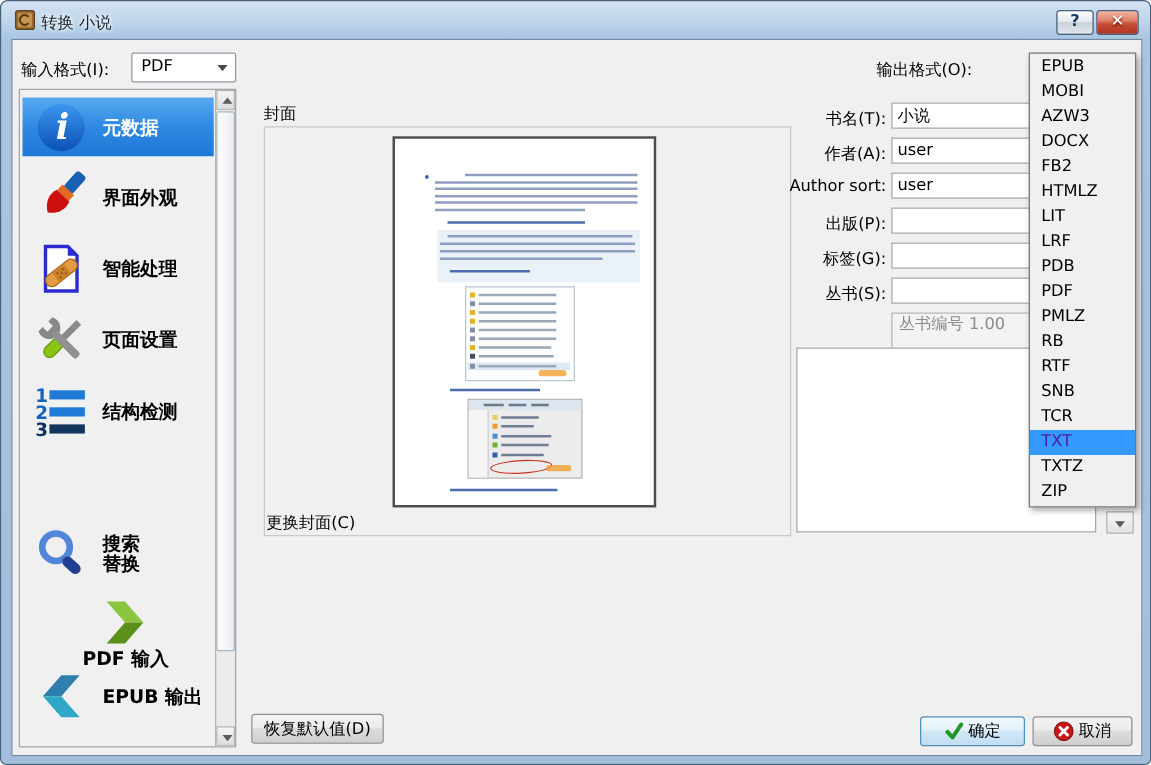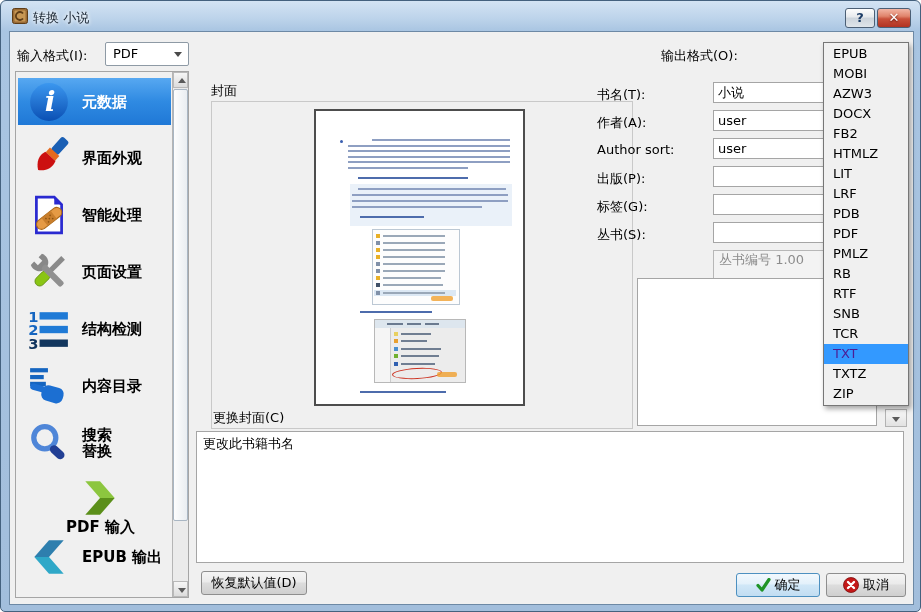--- a/index.html
+++ b/index.html
@@ -54,21 +54,21 @@
   
   .groupbox{position:absolute;left:210px;top:100px;width:422px;height:328px;border:1px solid #c9c9c9;box-sizing:border-box;}
   .group-label{position:absolute;left:210px;top:81px;}
   .cover-page{position:absolute;left:313px;top:108px;width:211px;height:297px;background:#fff;
               border:2px solid #4d4d4d;box-sizing:border-box;}
   .cv{position:absolute;background:#8e9fc2;height:2px;}
   .cv-blue{background:#4d6cac;}
   .change-cover{position:absolute;left:212px;top:408px;}
 
   
-  .frow-label{position:absolute;left:596px;width:112px;text-align:left;}
+  .frow-label{position:absolute;left:596px;width:112px;text-align:right;}
   .field{position:absolute;left:712px;width:168px;height:21px;border:1px solid #a5a5a5;box-sizing:border-box;
          font-family:"DejaVu Sans","Liberation Sans",sans-serif;font-size:13px;padding:0 4px;background:#fff;}
   .series-num{position:absolute;left:712px;top:249px;width:168px;height:32px;background:#f3f3f3;
               border:1px solid #b7b7b7;box-sizing:border-box;color:#8c8c8c;line-height:17px;padding-left:5px;}
   .comments-box{position:absolute;left:636px;top:277px;width:240px;height:148px;background:#fff;
                 border:1px solid #a5a5a5;box-sizing:border-box;}
   .scrolldown-btn{position:absolute;left:884px;top:408px;width:22px;height:18px;background:linear-gradient(180deg,#f8f8f8,#e2e2e2);
                   border:1px solid #b3b3b3;box-sizing:border-box;}
   .scrolldown-btn .tri{position:absolute;left:6px;top:7px;width:0;height:0;border-left:4px solid transparent;
                        border-right:4px solid transparent;border-top:5px solid #5a5a5a;}
@@ -99,21 +99,21 @@
     <div class="cap-btn cap-close">✕</div>
   </div>
 
   <div class="client"></div>
 
   <span class="lbl" style="left:16px;top:46px;">输入格式(I):</span>
   <div class="combo">
     <span>PDF</span>
     <span class="arr"></span>
   </div>
-  <span class="lbl" style="left:660px;top:46px;width:157px;text-align:left;">输出格式(O):</span>
+  <span class="lbl" style="left:660px;top:46px;width:157px;text-align:center;">输出格式(O):</span>
 
   <div class="sidebar">
     <div class="side-item selected" style="top:6px;">
       <svg class="sicon" viewBox="0 0 40 40">
         <defs>
             <linearGradient id="gi" x1="0" y1="0" x2="0" y2="1">
           <stop offset="0" stop-color="#3b97ef"></stop>
               <stop offset="1" stop-color="#0b50b4"></stop>
             </linearGradient>
           </defs>
@@ -164,32 +164,20 @@
     <div class="side-item" style="top:234px;">
       <svg class="sicon" viewBox="0 0 40 40">
         <text x="5" y="13" font-size="14" font-weight="bold" fill="#1565c0" text-anchor="middle">1</text>
         <rect x="11" y="4" width="27" height="7" fill="#1f7ad6"></rect>
         <text x="5" y="26" font-size="14" font-weight="bold" fill="#1565c0" text-anchor="middle">2</text>
         <rect x="11" y="17" width="27" height="7" fill="#1f7ad6"></rect>
         <text x="5" y="39" font-size="14" font-weight="bold" fill="#10335e" text-anchor="middle">3</text>
         <rect x="11" y="30" width="27" height="7" fill="#12365e"></rect>
       </svg>
       <span class="slabel">结构检测</span>
-    </div>
-    <div class="side-item" style="top:291px;">
-      <svg class="sicon" viewBox="0 0 40 40">
-        <rect x="2" y="3" width="17" height="4" fill="#1565c0"></rect>
-        <rect x="2" y="9.5" width="13" height="4" fill="#1565c0"></rect>
-        <rect x="2" y="16" width="15" height="4" fill="#1565c0"></rect>
-        <g fill="#1c6fd2" transform="rotate(16 22 27)">
-          <rect x="13" y="20" width="21" height="15" rx="6"></rect>
-          <rect x="1" y="22.5" width="16" height="6" rx="3"></rect>
-        </g>
-      </svg>
-      <span class="slabel">内容目录</span>
     </div>
     <div class="side-item" style="top:348px;align-items:center;">
       <svg class="sicon" viewBox="0 0 40 40">
         <circle cx="16" cy="15" r="10.5" fill="none" stroke="#4f86d8" stroke-width="5"></circle>
         <rect x="22" y="21" width="16" height="8" rx="4" transform="rotate(42 24 24)" fill="#223f94"></rect>
       </svg>
       <span class="slabel">搜索
 替换</span>
     </div>
     <div class="side-item" style="top:405px;flex-direction:column;">
@@ -313,23 +301,20 @@
       <div class="popup-item">PMLZ</div>
       <div class="popup-item">RB</div>
       <div class="popup-item">RTF</div>
       <div class="popup-item">SNB</div>
       <div class="popup-item">TCR</div>
       <div class="popup-item selected">TXT</div>
       <div class="popup-item">TXTZ</div>
       <div class="popup-item">ZIP</div>
     </div>
 
-  <div class="help-box">
-    <span>更改此书籍书名</span>
-  </div>
 
   <div class="btn btn-restore">
     <span>恢复默认值(D)</span>
   </div>
   <div class="btn btn-ok">
     <svg width="15" height="14" viewBox="0 0 15 14">
       <path d="M2 7.5 l4 4.5 L13 1.5" fill="none" stroke="#1f9427" stroke-width="3.2" stroke-linecap="round" stroke-linejoin="round"></path>
     </svg>
     <span>确定</span>
   </div>

